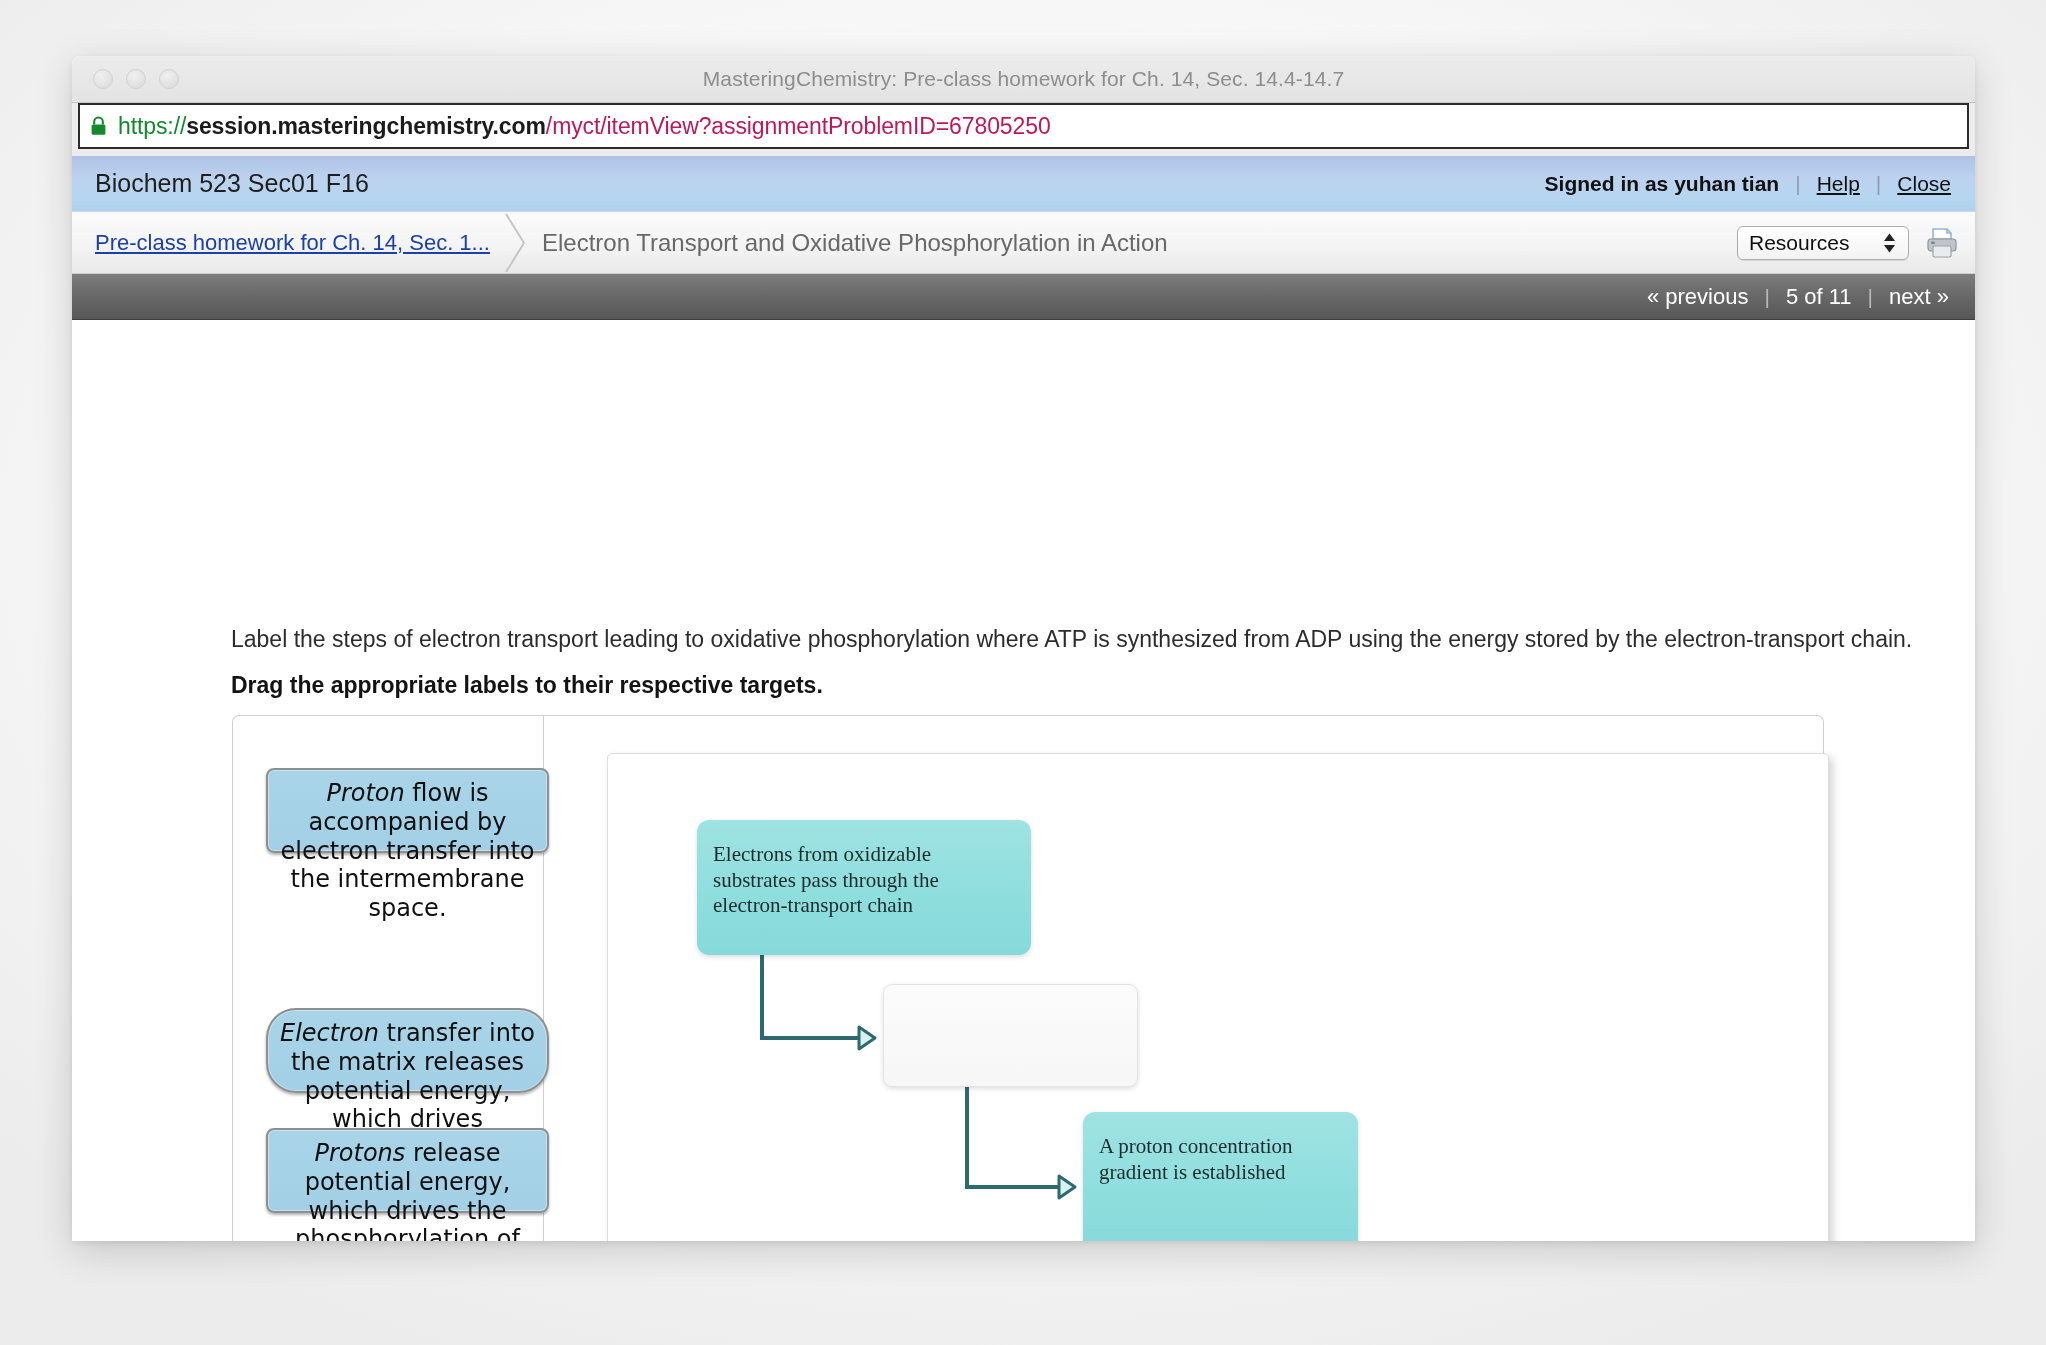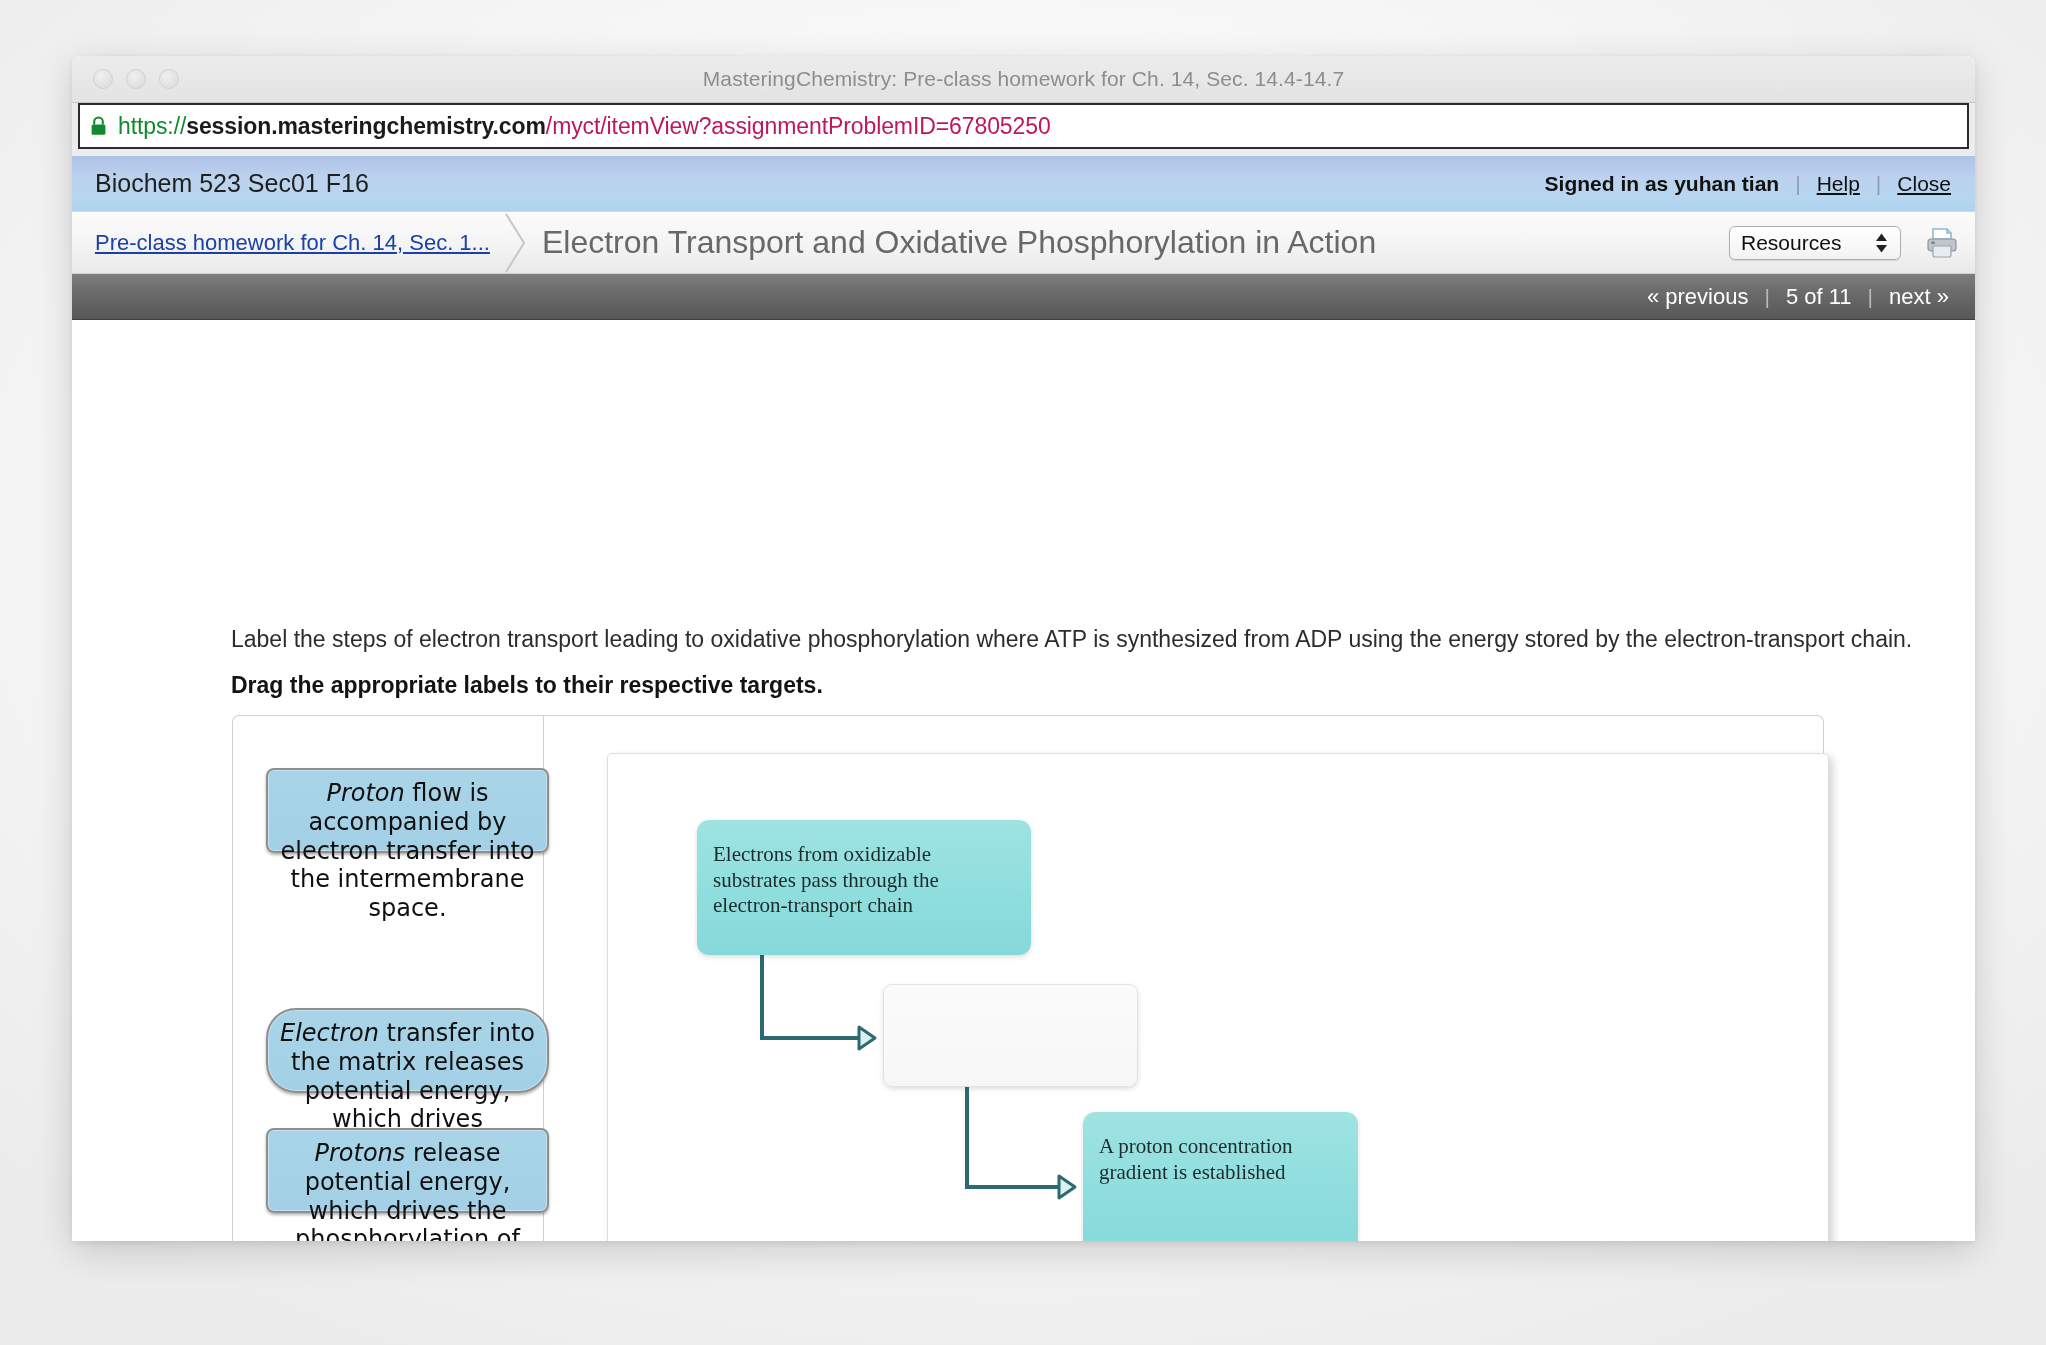--- a/index.html
+++ b/index.html
@@ -151,32 +151,32 @@
     cursor: pointer;
     white-space: nowrap;
   }
   #crumb-chevron {
     margin: 0 16px 0 14px;
     width: 22px;
     height: 62px;
     flex: 0 0 auto;
   }
   #crumb-current {
-    font-size: 32px;
+    font-size: 24px;
     color: #686868;
     white-space: nowrap;
   }
   #crumb-right {
     position: absolute;
     right: 16px;
     top: 0;
     height: 62px;
     display: flex;
     align-items: center;
-    gap: 24px;
+    gap: 16px;
   }
   #resources-select {
     width: 172px;
     height: 34px;
     border: 1px solid #adadad;
     border-radius: 6px;
     background: linear-gradient(to bottom, #ffffff 0%, #f3f3f3 100%);
     box-shadow: 0 1px 1px rgba(0,0,0,0.10);
     display: flex;
     align-items: center;

